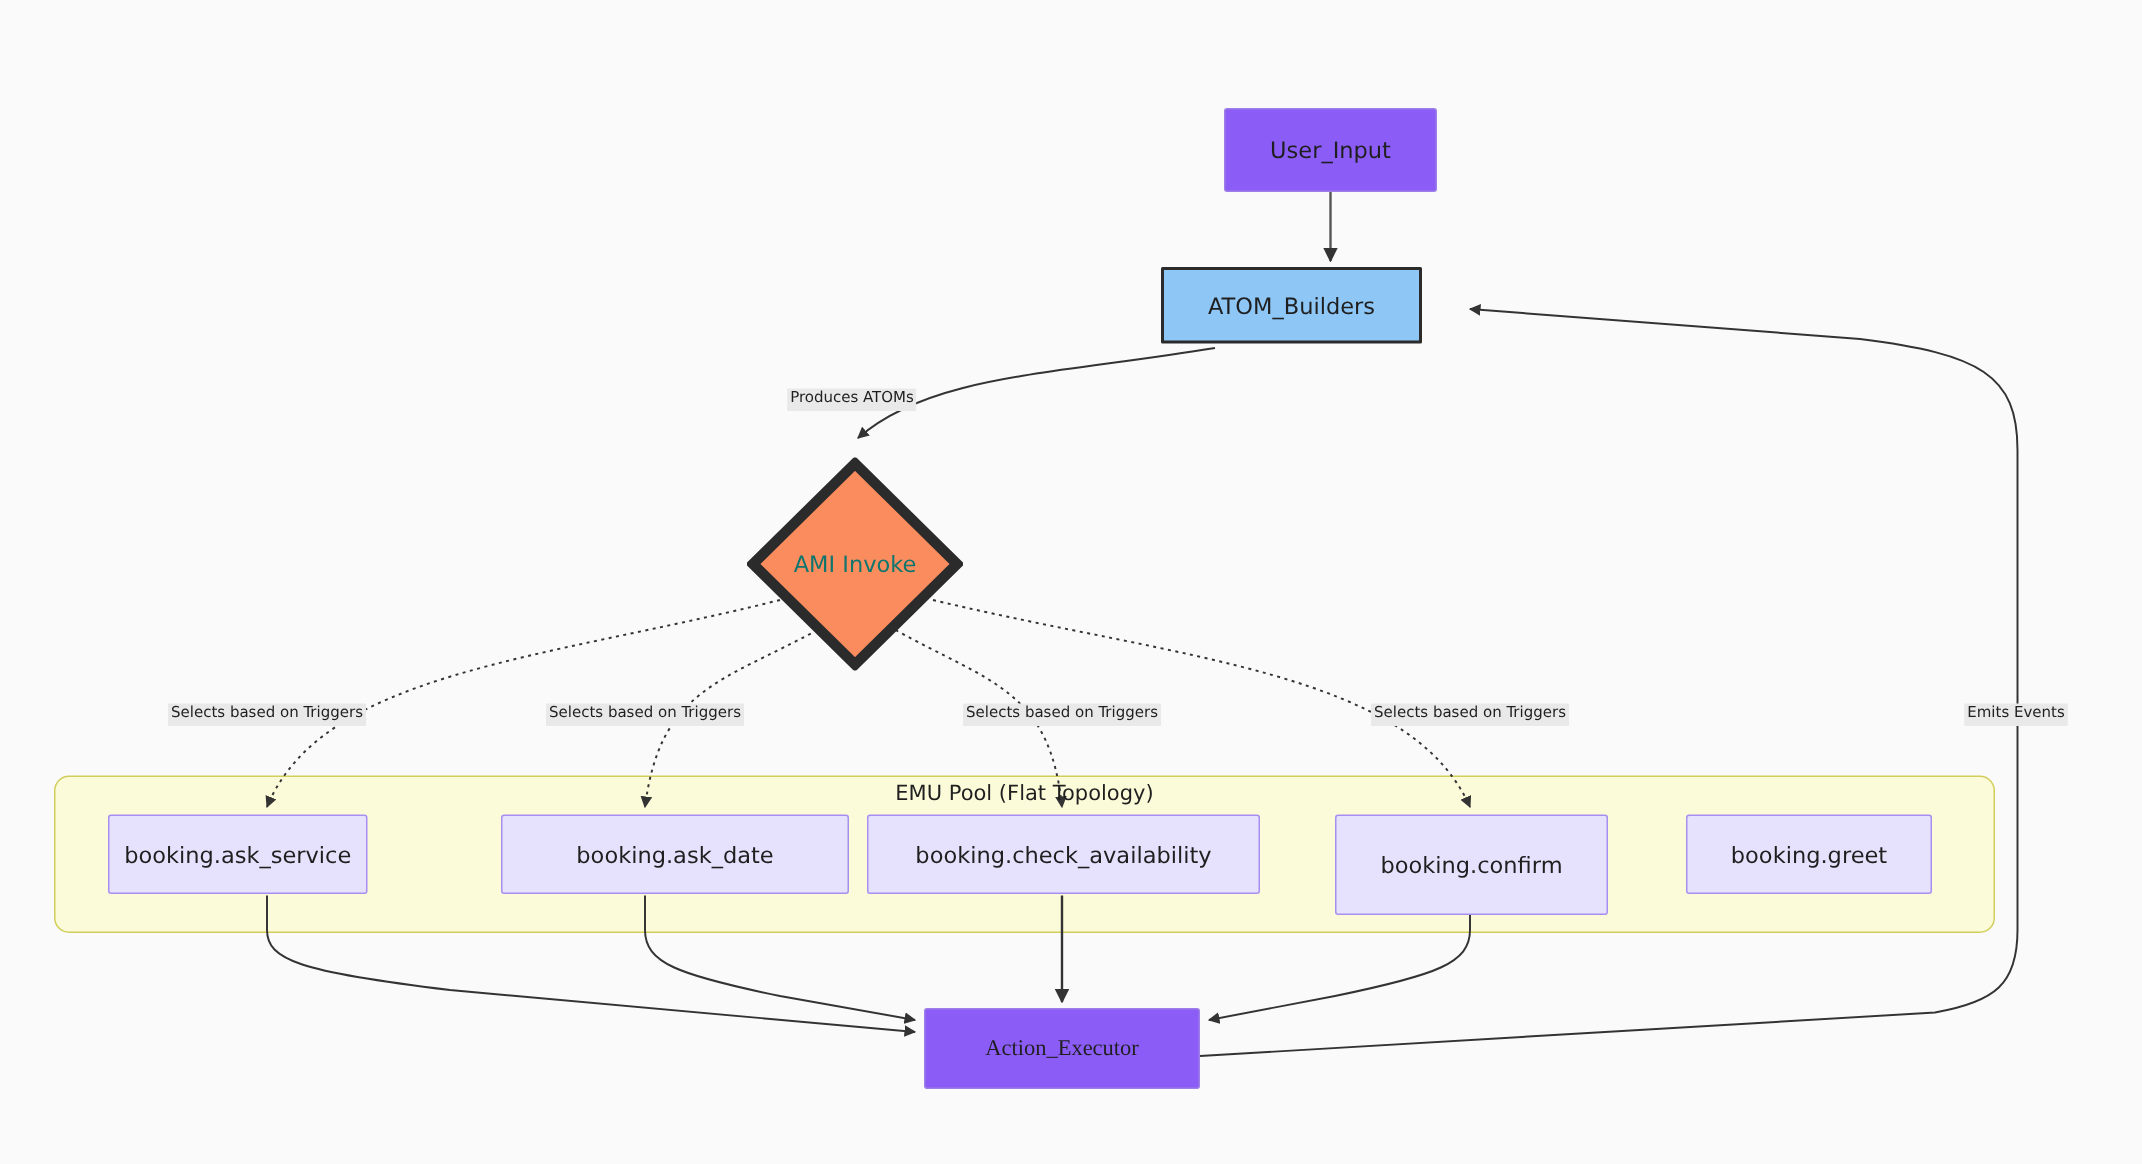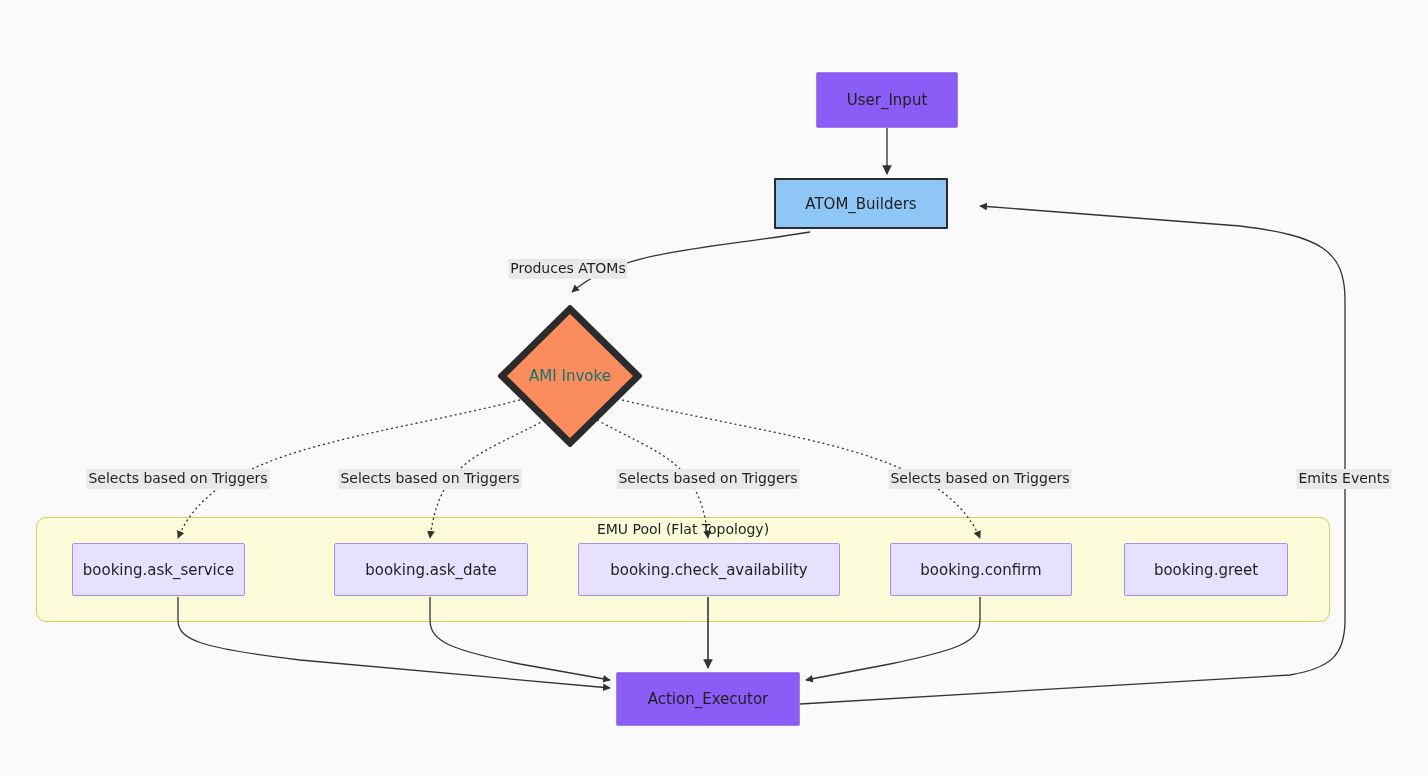--- a/index.html
+++ b/index.html
@@ -85,21 +85,21 @@
     font-size: 14px;
     color: #1f1f1f;
     white-space: nowrap;
     z-index: 4;
     transform: translateX(-50%);
   }
   .edge-label {
     position: absolute;
     background: #e9e9e9;
     color: #1f1f1f;
-    font-size: 14px;
+    font-size: 10px;
     white-space: nowrap;
     padding: 1px 2px;
     z-index: 6;
     transform: translateX(-50%);
     line-height: 1.25;
   }
 </style>
 </head>
 <body>
 
@@ -149,37 +149,37 @@
     <span>ATOM_Builders</span>
   </div>
 
   <div class="diamond-wrap" style="left:498px; top:305px; width:144px; height:142px;">
     <svg class="diamond-shape" viewBox="0 0 144 142" preserveAspectRatio="none">
       <polygon points="72,4 140,71 72,138 4,71" fill="#fb8c5e" stroke="#2b2b2b" stroke-width="7" stroke-linejoin="miter"></polygon>
     </svg>
     <span class="diamond-label">AMI Invoke</span>
   </div>
 
-  <div class="node node-rect" style="left:616px; top:672px; width:184px; height:54px;">
+  <div class="node node-rect" style="left:616px; top:672px; width:184px; height:54px;font-family:Liberation Serif, serif;">
     <span>Action_Executor</span>
   </div>
 
   <div class="node node-emu" style="left:72px; top:543px; width:173px; height:53px;">
     <span>booking.ask_service</span>
   </div>
 
-  <div class="node node-emu" style="left:334px; top:543px; width:194px; height:53px;">
+  <div class="node node-emu" style="left:334px; top:543px; width:232px; height:53px;">
     <span>booking.ask_date</span>
   </div>
 
   <div class="node node-emu" style="left:578px; top:543px; width:262px; height:53px;">
     <span>booking.check_availability</span>
   </div>
 
-  <div class="node node-emu" style="left:890px; top:543px; width:182px; height:53px;">
+  <div class="node node-emu" style="left:890px; top:543px; width:182px; height:67px;">
     <span>booking.confirm</span>
   </div>
 
   <div class="node node-emu" style="left:1124px; top:543px; width:164px; height:53px;">
     <span>booking.greet</span>
   </div>
 
   <div class="subgraph-title" style="left:683px; top:521px;">EMU Pool (Flat Topology)</div>
 
   <div class="edge-label" style="left:568px; top:259px;">Produces ATOMs</div>

